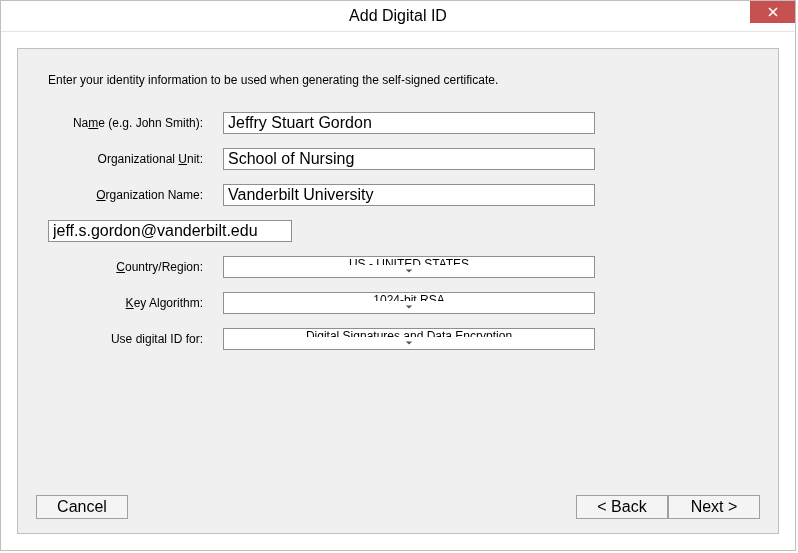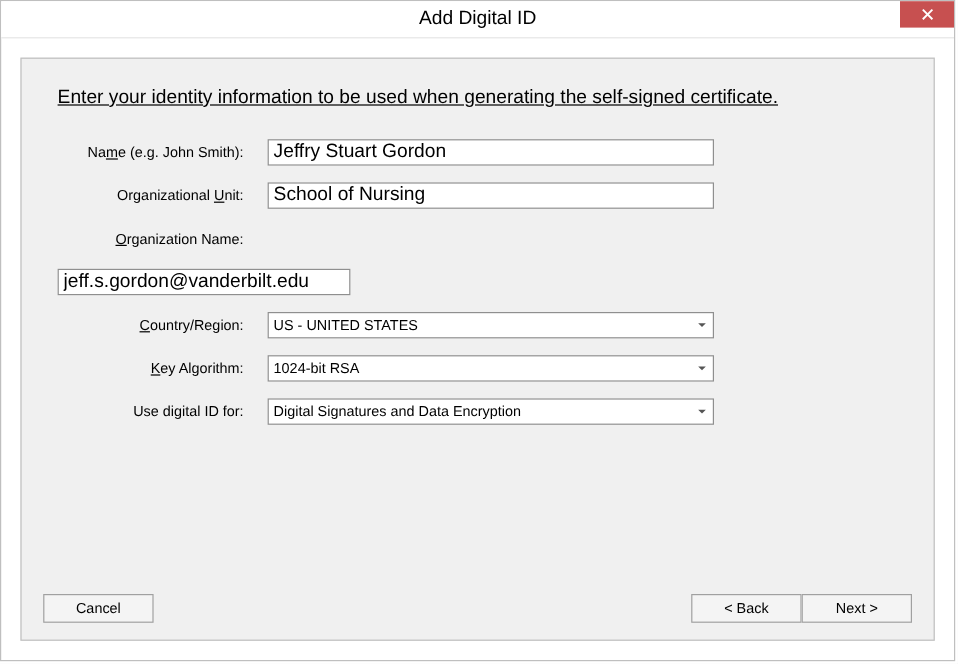--- a/index.html
+++ b/index.html
@@ -60,24 +60,23 @@
   }
   .inner-panel {
     flex: 1 1 auto;
     border: 1px solid #bfbfbf;
     background: #f0f0f0;
     position: relative;
     padding: 24px 30px 0 30px;
     box-sizing: border-box;
   }
   .intro {
-    font-size: 16px;
+    font-size: 12px;
     color: #000;
     margin-bottom: 18px;
-    text-decoration: underline;
   }
   .form {
     display: block;
   }
   .row {
     display: flex;
     align-items: center;
     height: 36px;
   }
   .lbl {
@@ -112,20 +111,21 @@
   }
   .select {
     width: 372px;
     height: 22px;
     border: 1px solid #8f8f8f;
     background: #fff;
     display: flex;
     align-items: center;
     box-sizing: border-box;
     font-size: 12px;
+    flex-direction: column;
   }
   .select-text {
     flex: 1 1 auto;
     padding: 0 4px;
     white-space: nowrap;
     overflow: hidden;
   }
   .select-arrow {
     width: 18px;
     height: 100%;
@@ -148,21 +148,21 @@
     display: flex;
     align-items: center;
     padding: 0 18px;
   }
   .btn {
     min-width: 92px;
     height: 24px;
     border: 1px solid #a0a0a0;
     background: #f4f4f4;
     font-family: inherit;
-    font-size: 12px;
+    font-size: 16px;
     color: #000;
     display: inline-flex;
     align-items: center;
     justify-content: center;
     box-sizing: border-box;
     padding: 0 8px;
   }
   .footer-right {
     margin-left: auto;
     display: flex;
@@ -196,20 +196,21 @@
           <div class="field"><input type="text" class="text-wide" value="Jeffry Stuart Gordon" style=""></div>
         </div>
 
         <div class="row">
           <div class="lbl"><span>Organizational </span><span class="u">U</span><span>nit:</span></div>
           <div class="field"><input type="text" class="text-wide" value="School of Nursing" style=""></div>
         </div>
 
         <div class="row">
           <div class="lbl"><span class="u">O</span><span>rganization Name:</span></div>
+          <div class="field"><input type="text" class="text-wide" value="Vanderbilt University" style=""></div>
         </div>
 
         <div class="row">
           <div class="field"><input type="text" class="text-email" value="jeff.s.gordon@vanderbilt.edu" style=""></div>
         </div>
 
         <div class="row">
           <div class="lbl"><span class="u">C</span><span>ountry/Region:</span></div>
           <div class="field">
             <div class="select">

